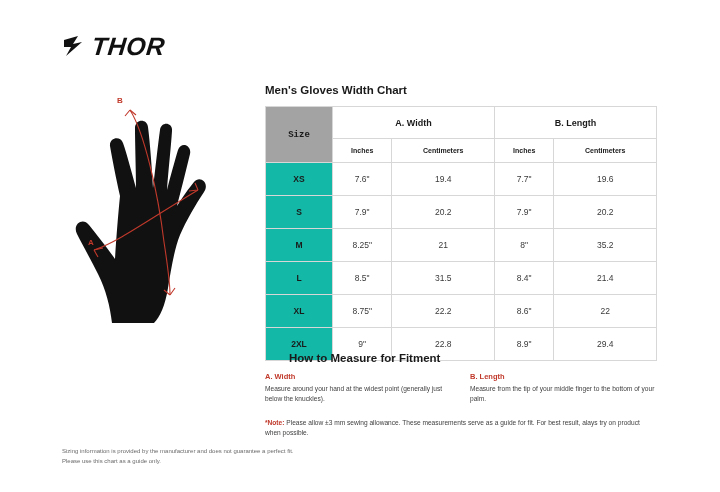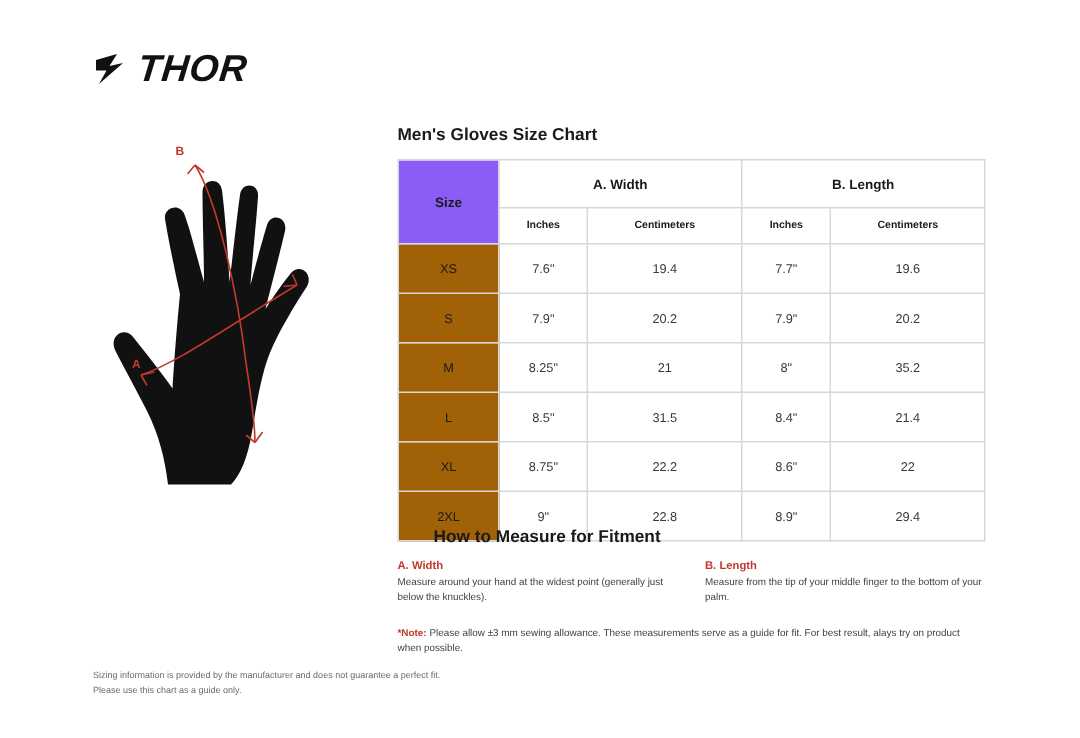--- a/index.html
+++ b/index.html
@@ -100,39 +100,40 @@
   }
   .grp-head {
     height: 29px;
     font-size: 9px;
     font-weight: bold;
     color: #1a1a1a;
     background: #ffffff;
   }
   .size-head {
     width: 64px;
-    background: #8b5cf6;
+    background: #a3a3a3;
     font-size: 9px;
     font-weight: bold;
     color: #1a1a1a;
+    font-family: Liberation Mono, monospace;
   }
   .unit-head {
     height: 21px;
     font-size: 7px;
     font-weight: bold;
     color: #1a1a1a;
     background: #ffffff;
   }
   tbody td {
     height: 30px;
     font-size: 8.5px;
   }
   tbody .size-cell {
-    background: #a16207;
-    font-weight: normal;
+    background: #14b8a6;
+    font-weight: bold;
     font-size: 8.5px;
     color: #1a1a1a;
   }
 
   
   .howto-title {
     position: absolute;
     left: 265px;
     top: 352px;
     font-size: 11.5px;
@@ -235,21 +236,21 @@
         <path d="M140,98 l-9,1 M140,98 l-3,-7"></path>
         <path d="M72,18 C86,40 100,100 106,150 C110,176 112,190 112,203"></path>
         <path d="M72,18 l6,5 M72,18 l-5,6"></path>
         <path d="M112,203 l5,-7 M112,203 l-6,-5"></path>
       </g>
     </svg>
     <span class="meas-label label-a">A</span>
     <span class="meas-label label-b">B</span>
   </div>
 
-  <div class="chart-title">Men's Gloves Size Chart</div>
+  <div class="chart-title">Men's Gloves Width Chart</div>
 
   <table class="size-table">
     <thead>
       <tr>
         <th class="size-head" rowspan="2">Size</th>
         <th class="grp-head" colspan="2">A. Width</th>
         <th class="grp-head" colspan="2">B. Length</th>
       </tr>
       <tr>
         <th class="unit-head">Inches</th>

